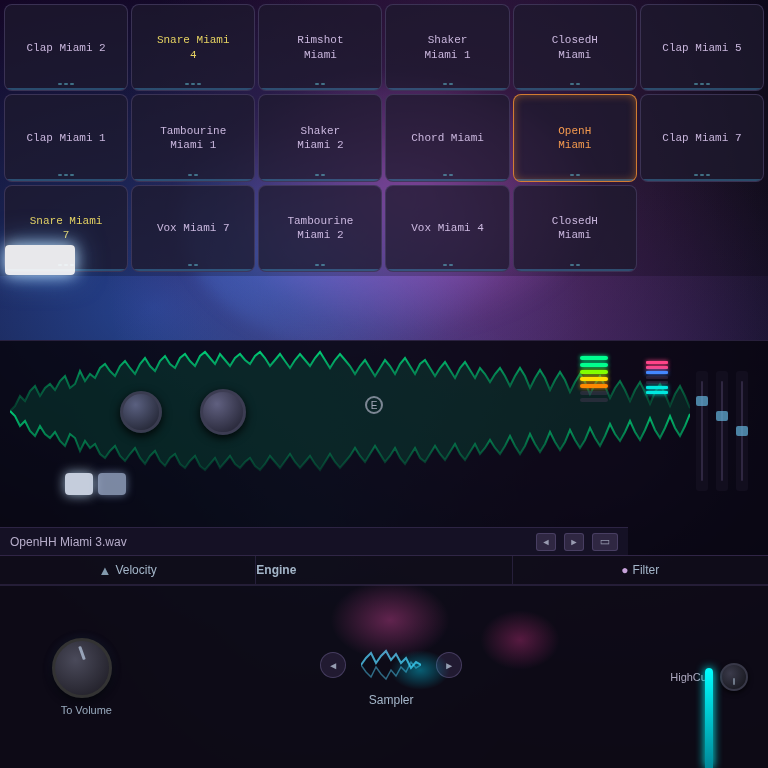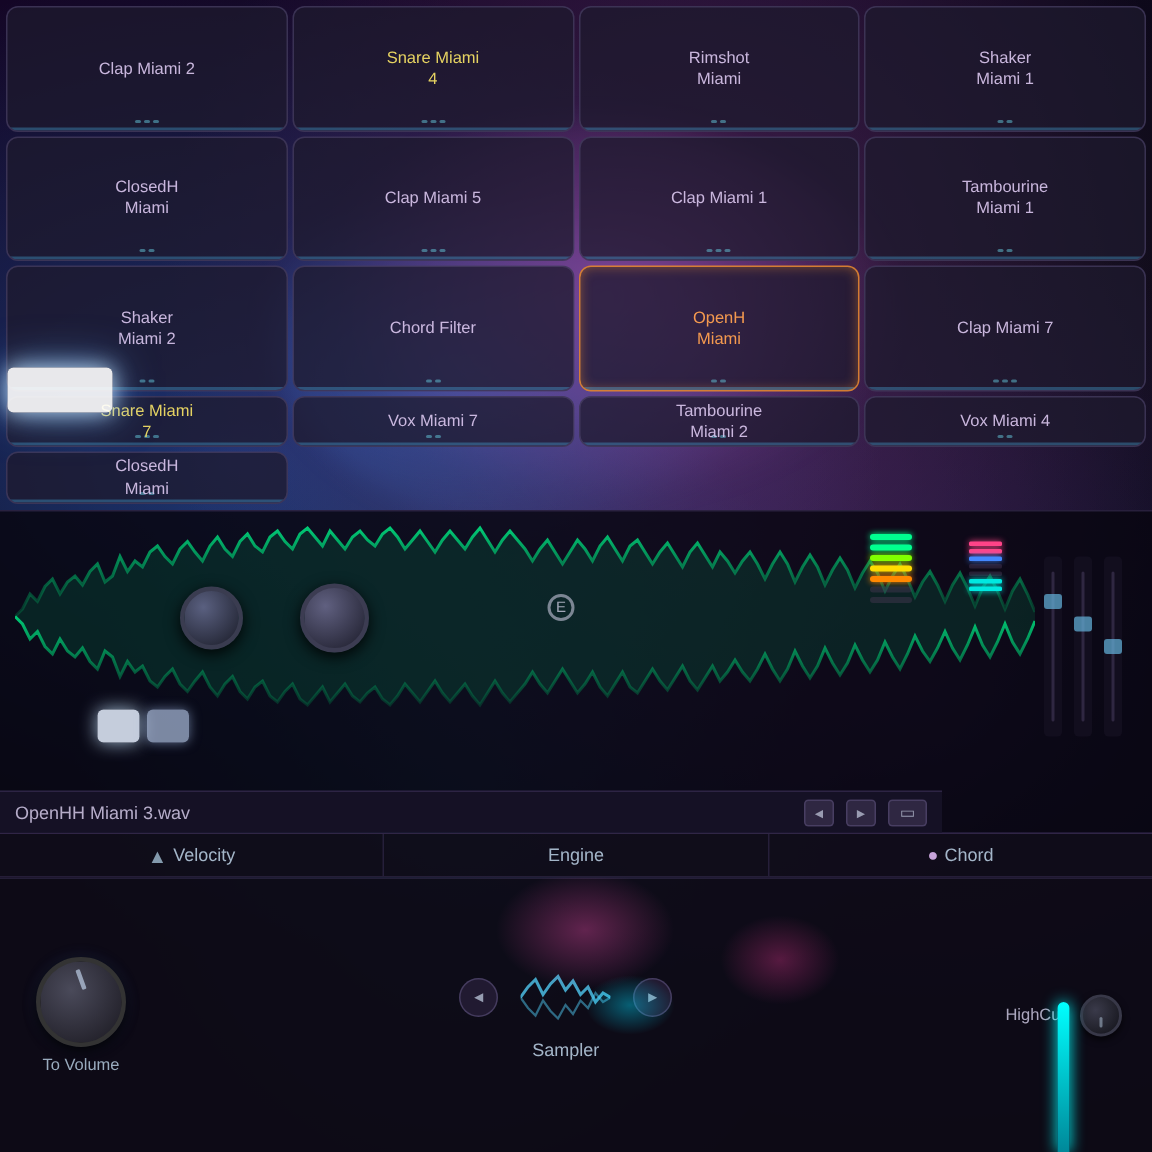--- a/index.html
+++ b/index.html
@@ -39,28 +39,29 @@
       z-index: 1;
       border-radius: 50%;
       filter: blur(8px);
     }
 
     
     .pad-grid {
       position: absolute;
       top: 0; left: 0;
       width: 100%;
-      height: 340px;
+      height: 276px;
       display: grid;
-      grid-template-columns: repeat(4, 1fr);
+      grid-template-columns: repeat(6, 1fr);
       grid-template-rows: repeat(3, 1fr);
       gap: 3px;
       padding: 4px;
       z-index: 10;
       background: rgba(0,0,0,0.2);
+      font-family: Liberation Mono, monospace;
     }
 
     .pad {
       background: rgba(30, 25, 45, 0.75);
       border: 1px solid rgba(80, 70, 110, 0.6);
       border-radius: 8px;
       display: flex;
       flex-direction: column;
       align-items: center;
       justify-content: center;
@@ -110,23 +111,23 @@
     .pad-dot {
       width: 4px;
       height: 2px;
       background: rgba(100, 200, 220, 0.5);
       border-radius: 1px;
     }
 
     .volume-section {
       display: flex;
       flex-direction: column;
-      align-items: center;
+      align-items: flex-end;
       gap: 6px;
-      margin-left: 4px;
+      margin-left: 32px;
     }
 
     .big-knob {
       width: 60px;
       height: 60px;
       border-radius: 50%;
       background: radial-gradient(circle at 38% 35%, #4a4a5a, #1a1820);
       border: 3px solid #333;
       box-shadow: 0 3px 8px rgba(0,0,0,0.9), 0 0 10px rgba(60,100,180,0.2);
       position: relative;
@@ -249,21 +250,21 @@
       </div>
   </div>
   <div class="pad">
     <span class="pad-label">Shaker<br>Miami 2</span>
     <div class="pad-dots">
         <div class="pad-dot"></div>
         <div class="pad-dot"></div>
       </div>
   </div>
   <div class="pad">
-    <span class="pad-label">Chord Filter</span>
+    <span class="pad-label">Chord Miami</span>
     <div class="pad-dots">
         <div class="pad-dot"></div>
         <div class="pad-dot"></div>
       </div>
   </div>
   <div class="pad active-pad">
     <span class="pad-label orange">OpenH<br>Miami</span>
     <div class="pad-dots">
         <div class="pad-dot"></div>
         <div class="pad-dot"></div>
@@ -388,26 +389,26 @@
     <div style="width:28px; height:22px; background:rgba(200,220,255,0.6); border-radius:4px; box-shadow:0 0 8px rgba(180,210,255,0.5);"></div>
   </div>
 
 </div>
 
 <div style="position:absolute; top:555px; left:0; width:768px; height:30px; background:rgba(15,12,25,0.97); z-index:20; display:flex; border-top:1px solid rgba(70,55,100,0.6); border-bottom:1px solid rgba(70,55,100,0.4);">
   <div style="flex:1; display:flex; align-items:center; justify-content:center; border-right:1px solid rgba(60,50,90,0.5); cursor:pointer; gap:4px;">
     <span style="color:rgba(160,190,210,0.8); font-size:13px;">▲</span>
     <span style="color:rgba(180,200,220,0.9); font-size:12px;">Velocity</span>
   </div>
-  <div style="flex:1; display:flex; align-items:center; justify-content:center; border-right:1px solid rgba(60,50,90,0.5); cursor:pointer;">
+  <div style="flex:1; display:flex; align-items:center; justify-content:flex-start; border-right:1px solid rgba(60,50,90,0.5); cursor:pointer;font-weight:bold;">
     <span style="color:rgba(180,200,220,0.9); font-size:12px;">Engine</span>
   </div>
   <div style="flex:1; display:flex; align-items:center; justify-content:center; cursor:pointer; gap:4px;">
     <span style="color:rgba(220,180,240,0.9); font-size:12px;">●</span>
-    <span style="color:rgba(180,200,220,0.9); font-size:12px;">Chord</span>
+    <span style="color:rgba(180,200,220,0.9); font-size:12px;">Filter</span>
   </div>
 </div>
 
 <div style="position:absolute; top:527px; left:0; width:628px; height:28px; background:rgba(22,18,38,0.95); z-index:20; display:flex; align-items:center; padding:0 10px; gap:8px; border-top:1px solid rgba(70,55,100,0.5);">
   <span style="color:rgba(200,190,220,0.9); font-size:12px; flex:1;">OpenHH Miami 3.wav</span>
   <div style="width:20px; height:18px; background:rgba(50,42,70,0.9); border:1px solid rgba(90,78,120,0.6); border-radius:3px; display:flex; align-items:center; justify-content:center; color:rgba(180,185,205,0.8); font-size:9px; cursor:pointer;">◄</div>
   <div style="width:20px; height:18px; background:rgba(50,42,70,0.9); border:1px solid rgba(90,78,120,0.6); border-radius:3px; display:flex; align-items:center; justify-content:center; color:rgba(180,185,205,0.8); font-size:9px; cursor:pointer;">►</div>
   <div style="width:26px; height:18px; background:rgba(50,42,70,0.9); border:1px solid rgba(90,78,120,0.6); border-radius:3px; display:flex; align-items:center; justify-content:center; color:rgba(180,185,205,0.8); font-size:11px; cursor:pointer;">▭</div>
 </div>
 

